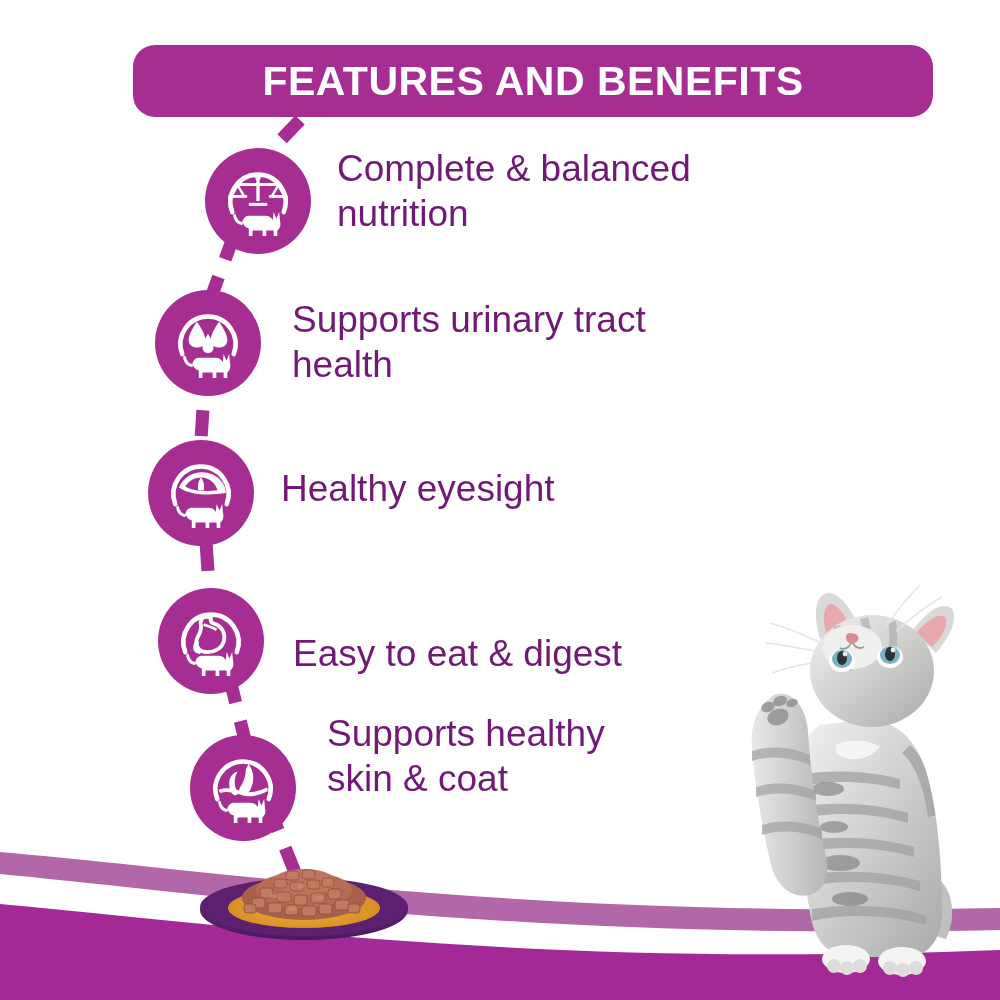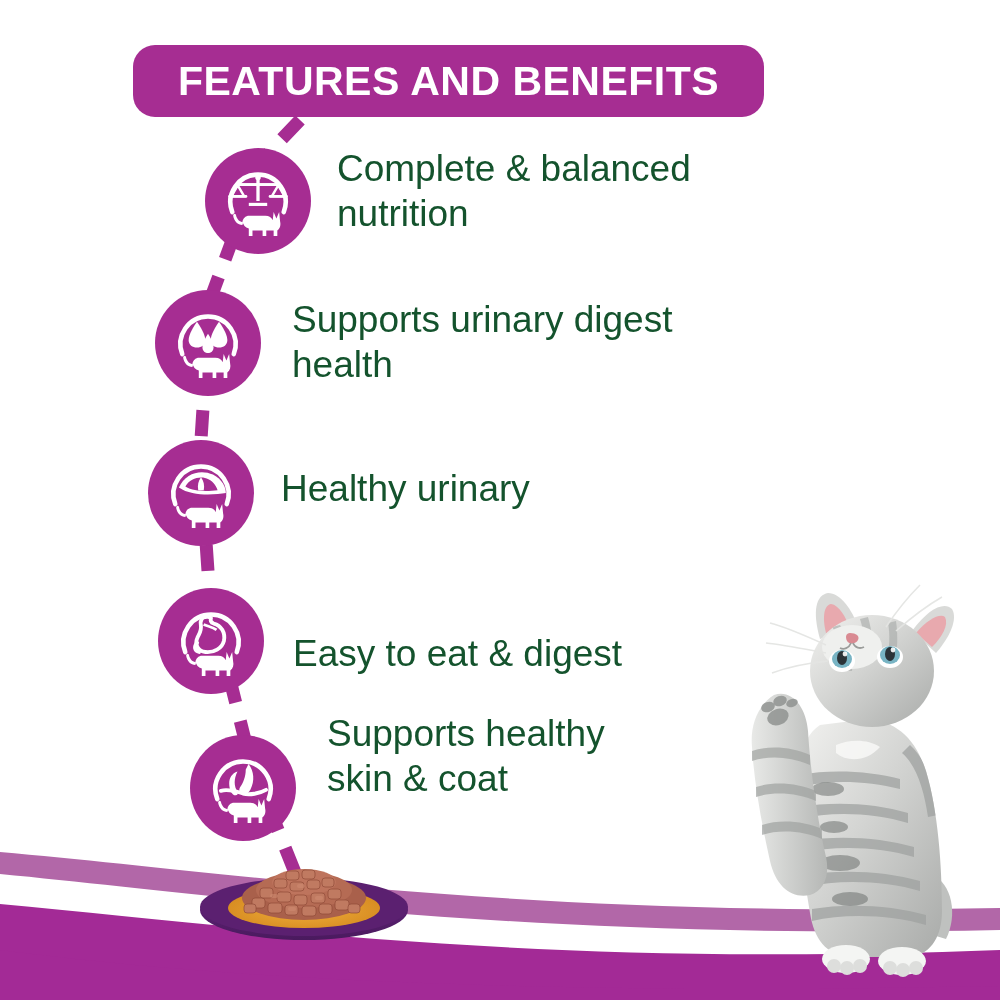--- a/index.html
+++ b/index.html
@@ -8,21 +8,21 @@
     font-family: "Liberation Sans", sans-serif;
     background:#ffffff;
     position:relative;
   }
   #stage { position:absolute; inset:0; width:1000px; height:1000px; background:#fff; }
 
   
   .banner {
     position:absolute;
     left:133px; top:45px;
-    width:631px; height:72px;
+    width:800px; height:72px;
     background:#A62D92;
     border-radius:22px;
     display:flex; align-items:center; justify-content:center;
   }
   .banner-title {
     color:#ffffff;
     font-size:41px;
     font-weight:bold;
     letter-spacing:0.5px;
     white-space:nowrap;
@@ -37,21 +37,21 @@
   .badge {
     position:absolute;
     width:106px; height:106px;
     border-radius:50%;
     background:#A62D92;
     display:flex; align-items:center; justify-content:center;
   }
   .badge svg { display:block; }
   .feat-text {
     position:absolute;
-    color:#14532d;
+    color:#701a75;
     font-size:37px;
     line-height:1.22;
     font-family:"Liberation Sans", sans-serif;
     font-weight:400;
     white-space:pre-line;
   }
 
   
   #f1 .badge { left:205px; top:148px; }
   #f1 .feat-text { left:337px; top:146px; width:470px; }
@@ -143,21 +143,21 @@
           <path d="M 33,88 L 33,74 C 33,70 35,67 39,66
                    L 58,66 C 62,66 65,68 66,71
                    L 67,62 L 70,69 L 73,62 L 74,72
                    C 75,76 74,80 71,82 L 71,88 L 67,88 L 67,82 L 59,82
                    L 59,88 L 55,88 L 55,82 L 44,82 L 44,88 L 40,88 L 40,80
                    C 36,79 34,76 33,72 Z"></path>
           <path d="M 33,76 C 28,76 24,72 23,66 C 23,64 25,63 26,65 C 27,70 30,73 34,73 Z"></path>
         </g>
       </svg>
     </div>
-    <div class="feat-text">Supports urinary digest
+    <div class="feat-text">Supports urinary tract
 health</div>
   </div>
 
   <div class="feature" id="f3">
     <div class="badge">
       <svg width="92" height="92" viewBox="0 0 100 100" xmlns="http://www.w3.org/2000/svg">
         <path d="M 22,62 A 30,30 0 1 1 78,62" fill="none" stroke="#fff" stroke-width="5" stroke-linecap="round"></path>
 
         <path d="M 26,44 C 33,28 50,24 63,30 C 73,35 77,44 77,50 C 65,52 40,54 26,44 Z" fill="#fff"></path>
         <path d="M 33,43 C 38,34 50,31 58,35 C 64,38 67,43 68,47 C 58,48 43,49 33,43 Z" fill="#A62D92"></path>
@@ -168,21 +168,21 @@
           <path d="M 33,88 L 33,74 C 33,70 35,67 39,66
                    L 58,66 C 62,66 65,68 66,71
                    L 67,62 L 70,69 L 73,62 L 74,72
                    C 75,76 74,80 71,82 L 71,88 L 67,88 L 67,82 L 59,82
                    L 59,88 L 55,88 L 55,82 L 44,82 L 44,88 L 40,88 L 40,80
                    C 36,79 34,76 33,72 Z"></path>
           <path d="M 33,76 C 28,76 24,72 23,66 C 23,64 25,63 26,65 C 27,70 30,73 34,73 Z"></path>
         </g>
       </svg>
     </div>
-    <div class="feat-text">Healthy urinary</div>
+    <div class="feat-text">Healthy eyesight</div>
   </div>
 
   <div class="feature" id="f4">
     <div class="badge">
       <svg width="92" height="92" viewBox="0 0 100 100" xmlns="http://www.w3.org/2000/svg">
         <path d="M 22,62 A 30,30 0 1 1 78,62" fill="none" stroke="#fff" stroke-width="5" stroke-linecap="round"></path>
 
         <path d="M 44,24 C 40,24 38,28 39,33
                  C 40,39 37,42 35,47
                  C 32,54 36,61 44,62

